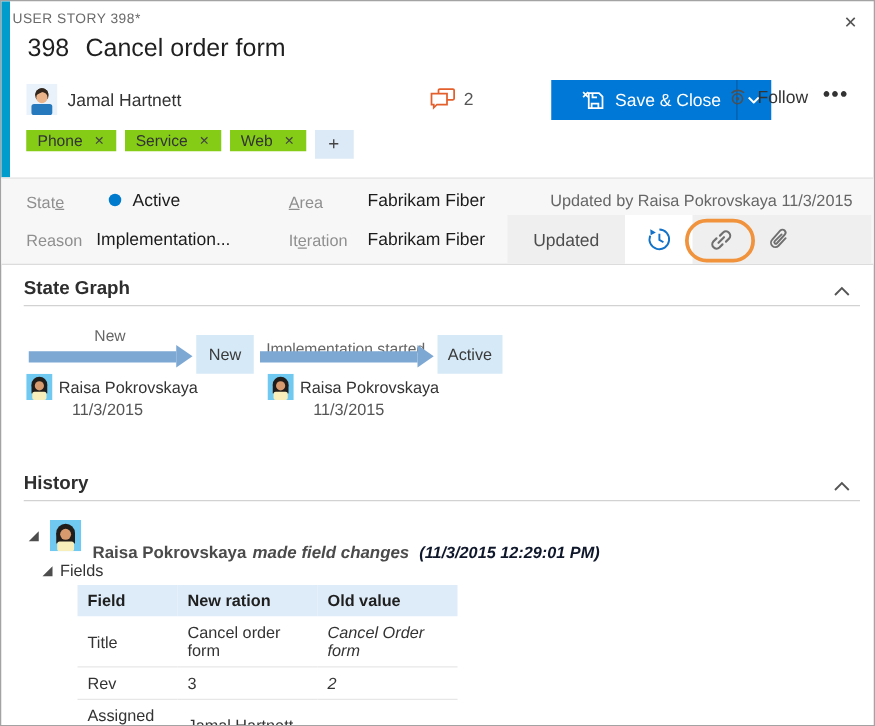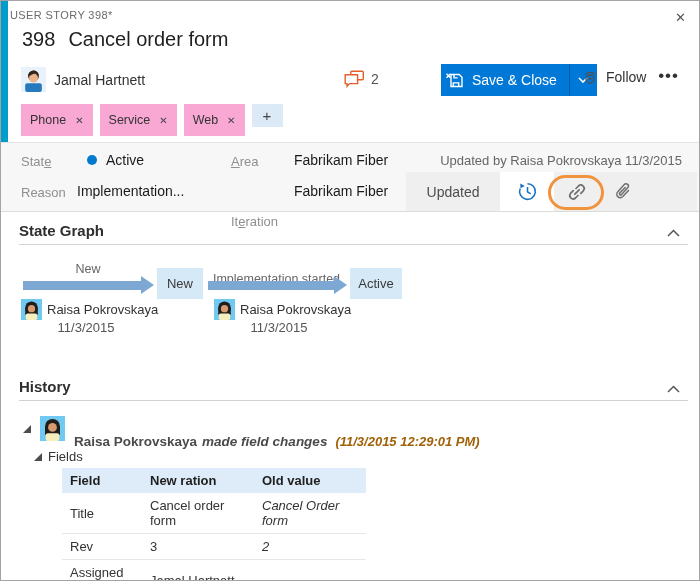--- a/index.html
+++ b/index.html
@@ -16,27 +16,27 @@
   .close-btn{ position:absolute; right:9px; top:7px; font-size:13px; color:#555; cursor:pointer; padding:2px 4px; }
   .title-row{ position:absolute; left:21px; top:27px; font-size:20px; color:#1f1f1f; }
   .title-row .wi-id{ margin-right:13px; }
   .toolbar{ position:absolute; left:20px; top:63px; right:16px; height:34px; }
   .assignee{ position:absolute; left:0; top:3px; display:flex; align-items:center; gap:8px; cursor:pointer; }
   .assignee .name{ font-size:14px; color:#333; }
   .avatar{ display:inline-block; line-height:0; }
   .comments{ position:absolute; left:323px; top:6px; display:flex; align-items:center; gap:6px; cursor:pointer; }
   .comments .count{ font-size:14px; color:#555; }
   .save-split{ position:absolute; left:420px; top:0; height:32px; display:flex; background:#0078d7; color:#fff; cursor:pointer; }
-  .save-main{ display:flex; align-items:center; gap:8px; padding:0 12px 0 4px; font-size:14px; }
+  .save-main{ display:flex; align-items:center; gap:8px; padding:0 12px 0 24px; font-size:14px; }
   .save-caret{ width:28px; display:flex; align-items:center; justify-content:center; border-left:1px solid rgba(0,0,0,.22); }
   .follow{ position:absolute; left:561px; top:5px; display:flex; align-items:center; gap:7px; cursor:pointer; }
   .follow .lbl{ font-size:14px; color:#333; }
   .more-btn{ position:absolute; right:4px; top:2px; font-size:17px; letter-spacing:1px; color:#333; cursor:pointer; }
   .tags-row{ position:absolute; left:20px; top:103px; display:flex; gap:7px; }
-  .tag-chip{ display:flex; align-items:center; gap:9px; background:#f9a8d4; padding:3px 9px; font-size:12.5px; color:#333; height:32px; cursor:pointer; }
+  .tag-chip{ display:flex; align-items:center; gap:9px; background:#84cc16; padding:3px 9px; font-size:12.5px; color:#333; height:17px; cursor:pointer; }
   .tag-x{ font-size:10px; color:#444; cursor:pointer; }
   .tag-add{ display:flex; align-items:center; justify-content:center; background:#dbeaf6; width:31px; height:23px; font-size:15px; color:#444; cursor:pointer; }
   
   .fields-strip{ position:absolute; left:0; right:0; top:141px; height:70px; background:#f7f7f7;
     border-top:1px solid #e4e4e4; border-bottom:1px solid #dcdcdc; }
   .f-label{ position:absolute; font-size:13px; color:#8f8f8f; }
   .f-label .ak{ text-decoration:underline; }
   .f-value{ position:absolute; font-size:14px; color:#1b1b1b; }
   .state-dot{ display:inline-block; width:10px; height:10px; border-radius:50%; background:#007acc; margin-right:9px; }
   .updated-text{ position:absolute; right:17px; top:10px; font-size:13px; color:#666; }
@@ -62,21 +62,21 @@
   .state-box{ position:absolute; height:31px; background:#d5e9f7; display:flex; align-items:center; justify-content:center; font-size:13px; color:#3a3a3a; }
   .attr-row{ position:absolute; display:flex; align-items:center; gap:5px; }
   .attr-name{ font-size:13px; color:#333; }
   .attr-date{ position:absolute; font-size:13px; color:#555; text-align:center; }
   
   .tri{ width:0; height:0; border-left:8px solid transparent; border-bottom:8px solid #4d4d4d; cursor:pointer; }
   .hist-entry{ position:absolute; left:22px; top:32px; display:flex; align-items:center; gap:9px; }
   .hist-texts{ font-size:13.5px; color:#4b4b4b; display:flex; gap:5px; align-items:baseline; }
   .hist-author{ font-weight:bold; }
   .hist-action{ font-weight:bold; font-style:italic;margin-top:26px; }
-  .hist-time{ font-style:italic; font-weight:bold; color:#a16207; font-size:13px; margin-left:3px; }
+  .hist-time{ font-style:italic; font-weight:bold; color:#0f172a; font-size:13px; margin-left:3px; }
   .fields-group{ position:absolute; left:33px; top:73px; display:flex; align-items:center; gap:6px; }
   .fields-group .lbl{ font-size:13px; color:#333; }
   .hist-table{ position:absolute; left:61px; top:92px; width:304px; border-collapse:collapse; font-size:13px; }
   .hist-table th{ background:#deecf9; text-align:left; font-weight:bold; color:#1f1f1f; padding:5px 8px; height:25px; }
   .hist-table td{ padding:5px 8px; height:25px; border-bottom:1px solid #e7e7e7; color:#333; }
   .hist-table .c1{ width:80px; } .hist-table .c2{ width:112px; } .hist-table .c3{ width:112px; }
   .old-val{ font-style:italic; color:#a6a6a6; }
   svg{ display:block; }
 </style>
 </head>
@@ -161,21 +161,21 @@
     <div class="tag-add">+</div>
   </div>
 
   <div class="fields-strip">
     <div class="f-label" style="left:20px; top:11px;"><span>Stat</span><span class="ak">e</span><span></span></div>
     <div class="f-value" style="left:86px; top:9px;"><span class="state-dot"></span><span>Active</span></div>
     <div class="f-label" style="left:230px; top:11px;"><span></span><span class="ak">A</span><span>rea</span></div>
     <div class="f-value" style="left:293px; top:9px;">Fabrikam Fiber</div>
     <div class="f-label" style="left:20px; top:42px;">Reason</div>
     <div class="f-value" style="left:76px; top:40px;">Implementation...</div>
-    <div class="f-label" style="left:230px; top:42px;margin-top:29px;"><span>It</span><span class="ak">e</span><span>ration</span></div>
+    <div class="f-label" style="left:230px; top:42px;"><span>It</span><span class="ak">e</span><span>ration</span></div>
     <div class="f-value" style="left:293px; top:40px;">Fabrikam Fiber</div>
     <div class="updated-text">Updated by Raisa Pokrovskaya 11/3/2015</div>
     <div class="tabstrip">
       <div class="tab tab-details">Updated</div>
       <div class="tab tab-history">
         <span>
           <svg width="23" height="23" viewBox="0 0 24 24" fill="none" stroke="#1272c8" stroke-width="1.6">
             <path d="M12 3.8 a8.2 8.2 0 1 1 -7.6 5"></path>
             <path d="M4.4 3.6 l0.3 5 4.4 -2.4 z" fill="#1272c8" stroke="none"></path>
             <path d="M12 7.4 v5 l3.4 2"></path>

